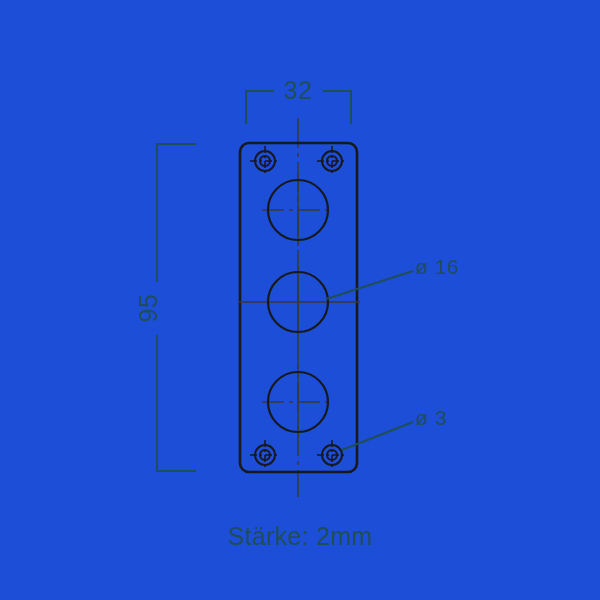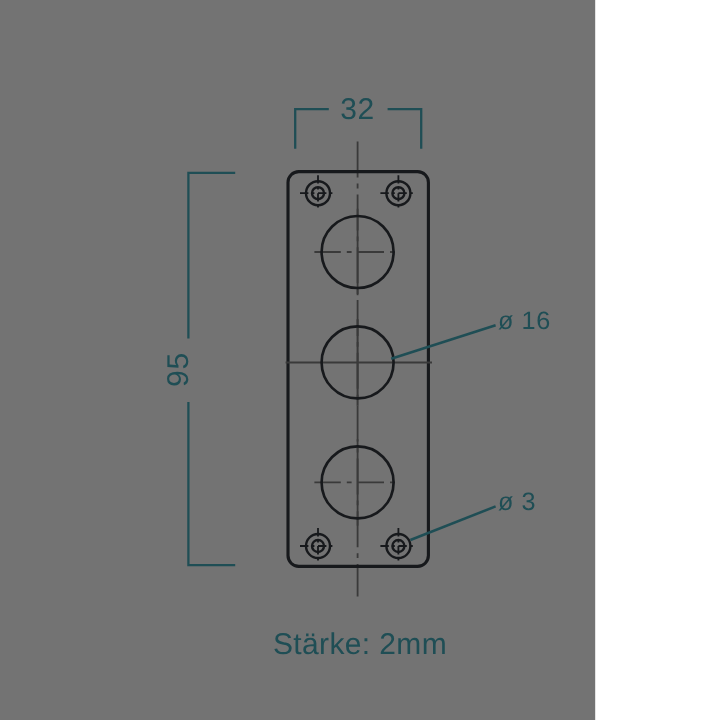--- a/index.html
+++ b/index.html
@@ -6,23 +6,23 @@
   html, body {
     margin: 0;
     padding: 0;
     background: #ffffff;
   }
   body {
     font-family: "Liberation Sans", sans-serif;
   }
   #stage {
     position: relative;
-    width: 496px;
+    width: 600px;
     height: 600px;
-    background: #737373;
+    background: #1d4ed8;
     overflow: hidden;
   }
   #drawing-svg {
     position: absolute;
     left: 0;
     top: 0;
     width: 600px;
     height: 600px;
     display: block;
   }

